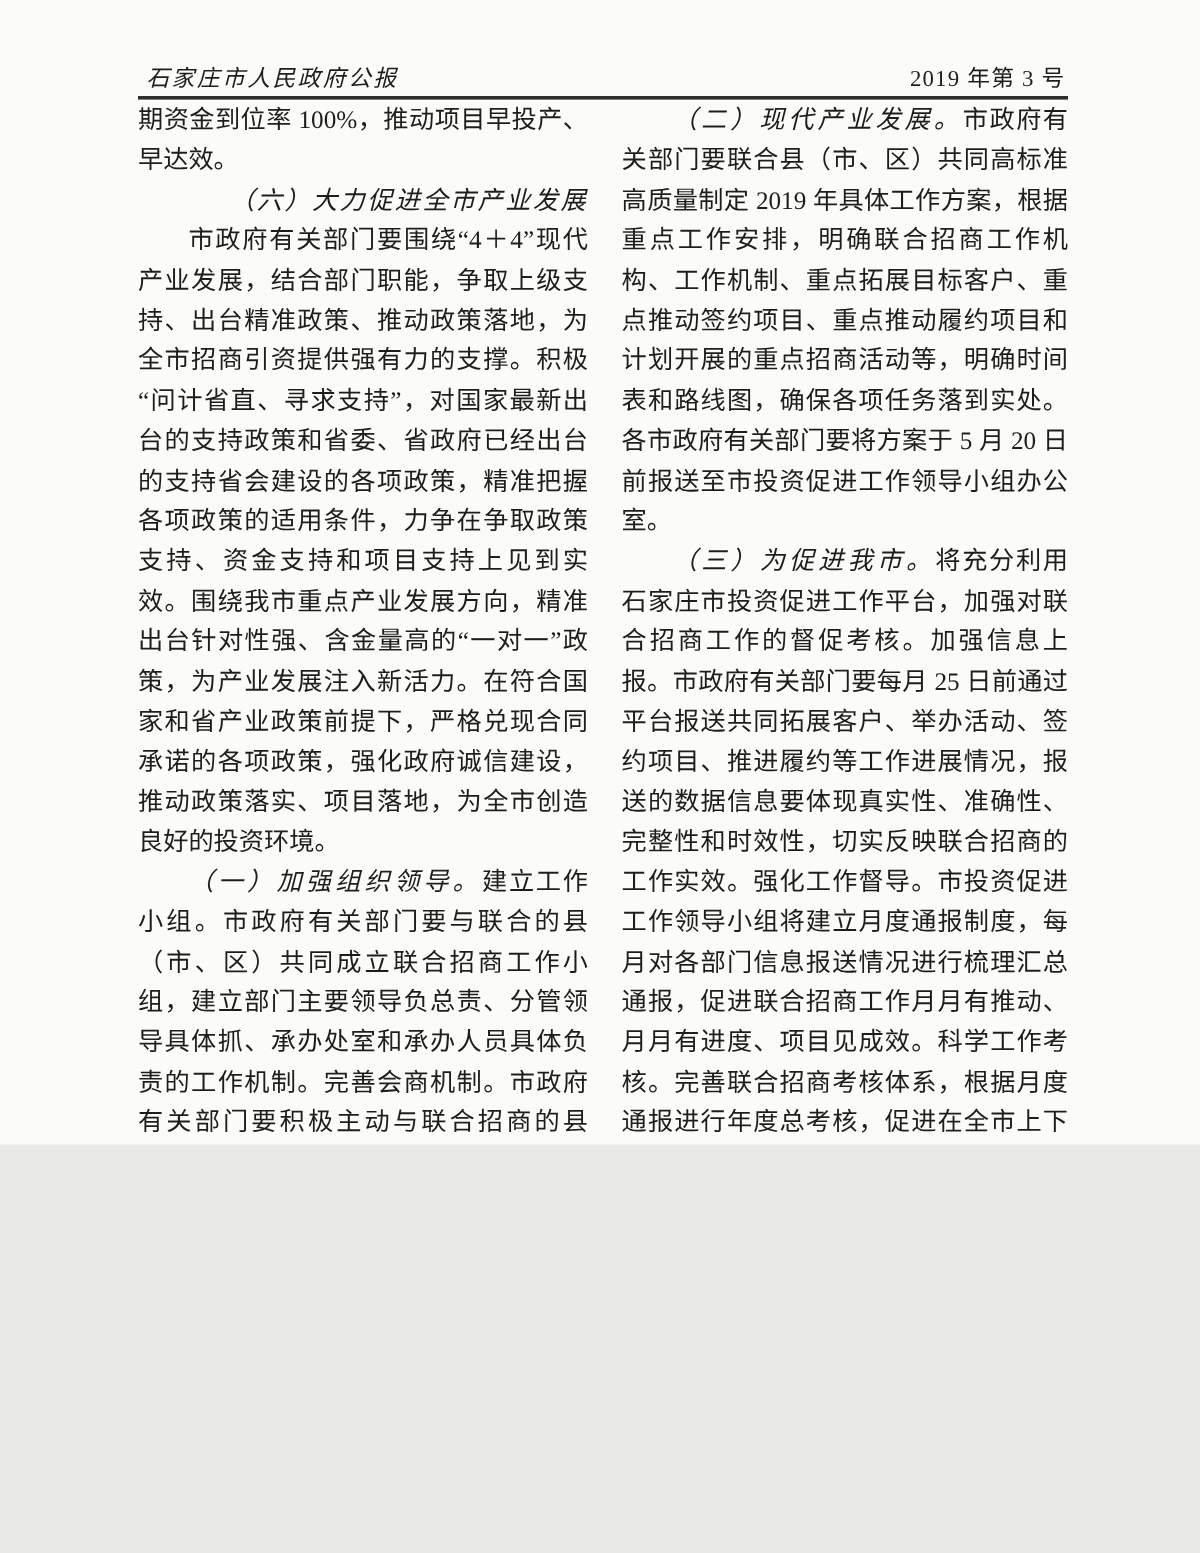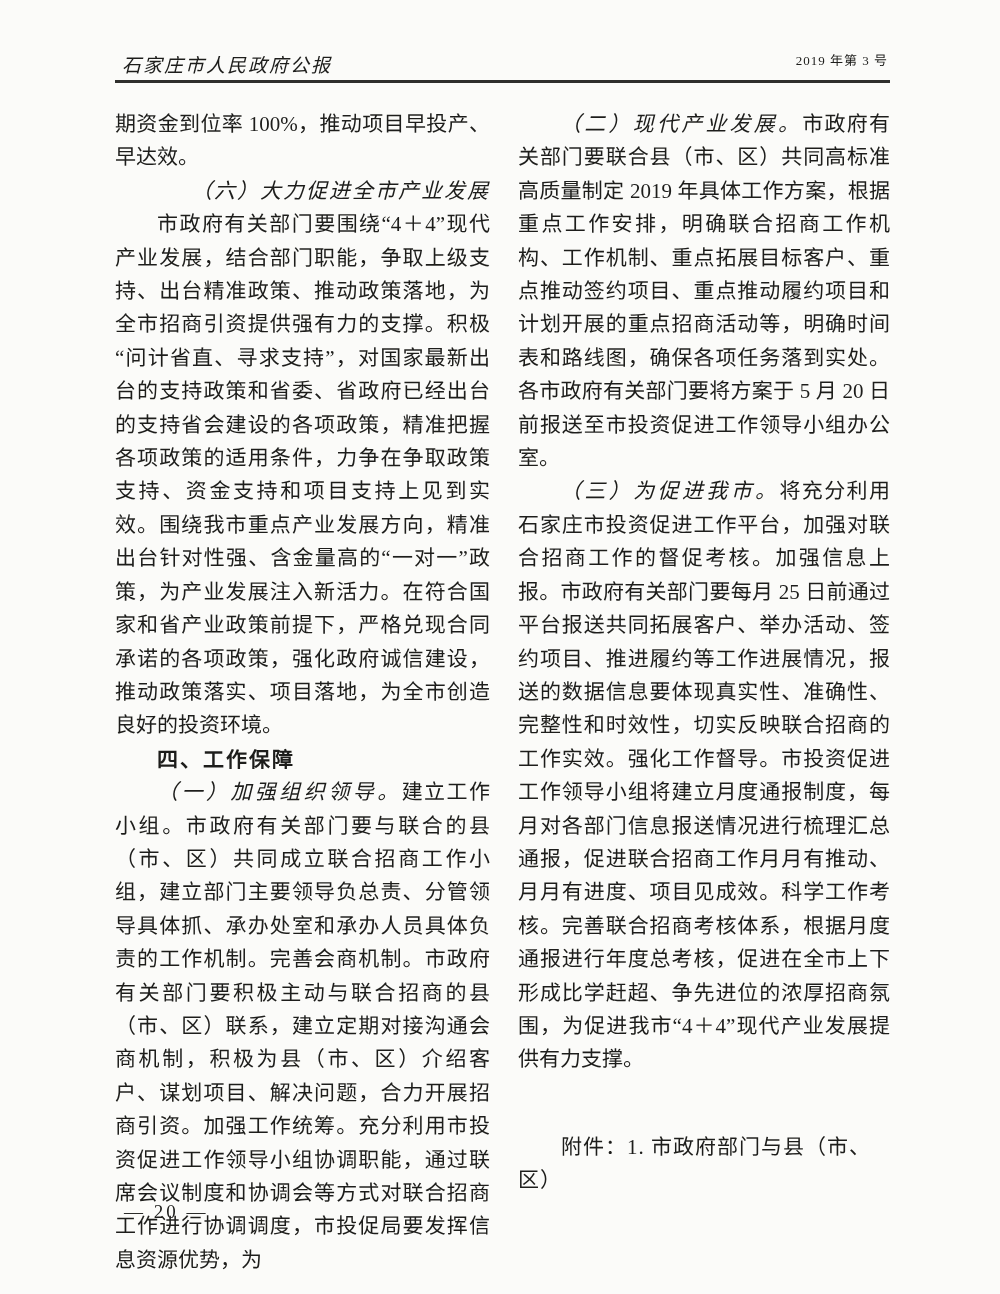--- a/index.html
+++ b/index.html
@@ -3,57 +3,57 @@
 <meta charset="utf-8">
 <style>
   html, body {
     margin: 0;
     padding: 0;
     background: #e9e9e7;
   }
   .page {
     position: relative;
     width: 1000px;
-    height: 1294px;
+    height: 954px;
     margin: 0 auto;
     background: #fbfbf9;
     color: #1d1d1b;
     font-family: "Liberation Serif", "DejaVu Serif", serif;
     overflow: hidden;
   }
   
   .pub-title {
     position: absolute;
     left: 122px;
     top: 50px;
     font-size: 19px;
     font-style: italic;
     letter-spacing: 2px;
     white-space: nowrap;
   }
   .issue-label {
     position: absolute;
     right: 112px;
     top: 50px;
-    font-size: 13px;
+    font-size: 19px;
     letter-spacing: 1px;
     white-space: nowrap;
   }
   .header-rule {
     position: absolute;
     left: 115px;
     top: 80px;
     width: 775px;
     height: 3px;
     background: #2f2f2d;
   }
   
   .col {
     position: absolute;
-    top: 108px;
+    top: 84px;
     font-size: 21px;
     line-height: 33.4px;
     text-align: justify;
     text-justify: inter-character;
   }
   .col-left  { left: 115px; width: 375px; }
   .col-right { left: 518px; width: 372px; }
   .col p { margin: 0; padding: 0; }
   .indent { text-indent: 2em; }
   .kai {
@@ -97,21 +97,20 @@
 <div class="page">
 
   <div class="pub-title">石家庄市人民政府公报</div>
   <div class="issue-label">2019 年第 3 号</div>
   <div class="header-rule"></div>
 
   <div class="col col-left">
     <p>期资金到位率 100%，推动项目早投产、早达效。</p>
     <p class="heading-kai">（六）大力促进全市产业发展</p>
     <p class="indent">市政府有关部门要围绕“4＋4”现代产业发展，结合部门职能，争取上级支持、出台精准政策、推动政策落地，为全市招商引资提供强有力的支撑。积极“问计省直、寻求支持”，对国家最新出台的支持政策和省委、省政府已经出台的支持省会建设的各项政策，精准把握各项政策的适用条件，力争在争取政策支持、资金支持和项目支持上见到实效。围绕我市重点产业发展方向，精准出台针对性强、含金量高的“一对一”政策，为产业发展注入新活力。在符合国家和省产业政策前提下，严格兑现合同承诺的各项政策，强化政府诚信建设，推动政策落实、项目落地，为全市创造良好的投资环境。</p>
-    <p class="heading-bold">四、工作保障</p>
     <p class="indent"><span class="kai">（一）加强组织领导。</span><span>建立工作小组。市政府有关部门要与联合的县（市、区）共同成立联合招商工作小组，建立部门主要领导负总责、分管领导具体抓、承办处室和承办人员具体负责的工作机制。完善会商机制。市政府有关部门要积极主动与联合招商的县（市、区）联系，建立定期对接沟通会商机制，积极为县（市、区）介绍客户、谋划项目、解决问题，合力开展招商引资。加强工作统筹。充分利用市投资促进工作领导小组协调职能，通过联席会议制度和协调会等方式对联合招商工作进行协调调度，市投促局要发挥信息资源优势，为</span></p>
   </div>
 
   <div class="col col-right">
     <p class="indent"><span class="kai">（二）现代产业发展。</span><span>市政府有关部门要联合县（市、区）共同高标准高质量制定 2019 年具体工作方案，根据重点工作安排，明确联合招商工作机构、工作机制、重点拓展目标客户、重点推动签约项目、重点推动履约项目和计划开展的重点招商活动等，明确时间表和路线图，确保各项任务落到实处。各市政府有关部门要将方案于 5 月 20 日前报送至市投资促进工作领导小组办公室。</span></p>
     <p class="indent"><span class="kai">（三）为促进我市。</span><span>将充分利用石家庄市投资促进工作平台，加强对联合招商工作的督促考核。加强信息上报。市政府有关部门要每月 25 日前通过平台报送共同拓展客户、举办活动、签约项目、推进履约等工作进展情况，报送的数据信息要体现真实性、准确性、完整性和时效性，切实反映联合招商的工作实效。强化工作督导。市投资促进工作领导小组将建立月度通报制度，每月对各部门信息报送情况进行梳理汇总通报，促进联合招商工作月月有推动、月月有进度、项目见成效。科学工作考核。完善联合招商考核体系，根据月度通报进行年度总考核，促进在全市上下形成比学赶超、争先进位的浓厚招商氛围，为促进我市“4＋4”现代产业发展提供有力支撑。</span></p>
     <p class="attach-1">附件：1. 市政府部门与县（市、区）</p>
 
   </div>
 

